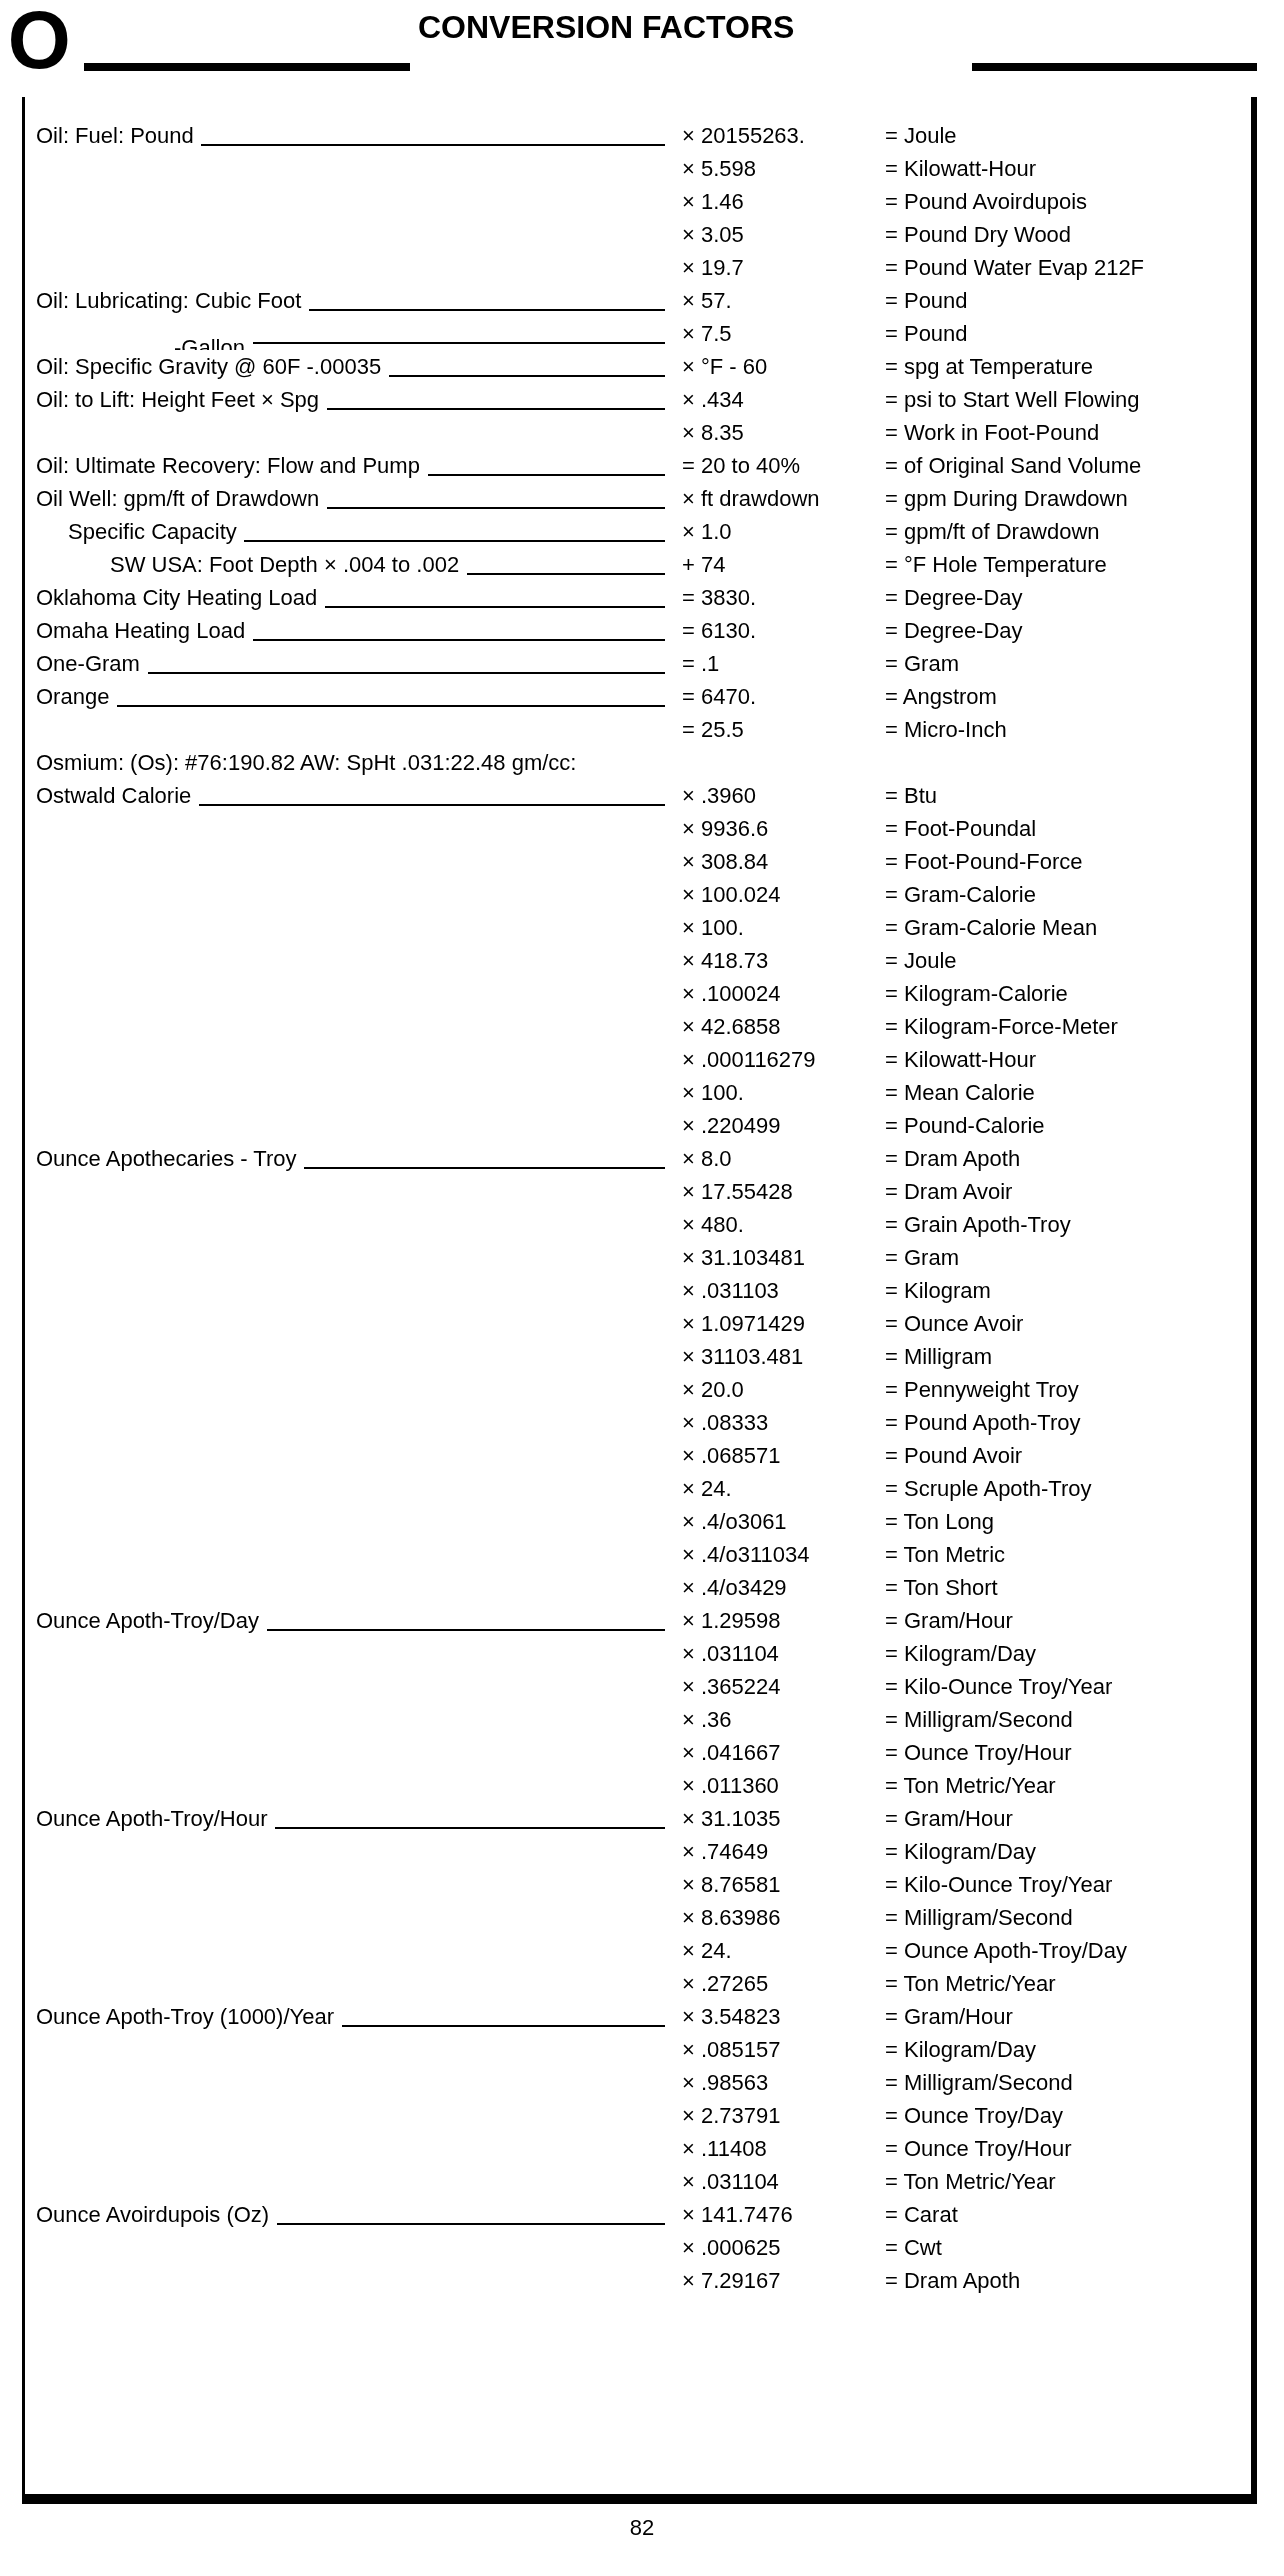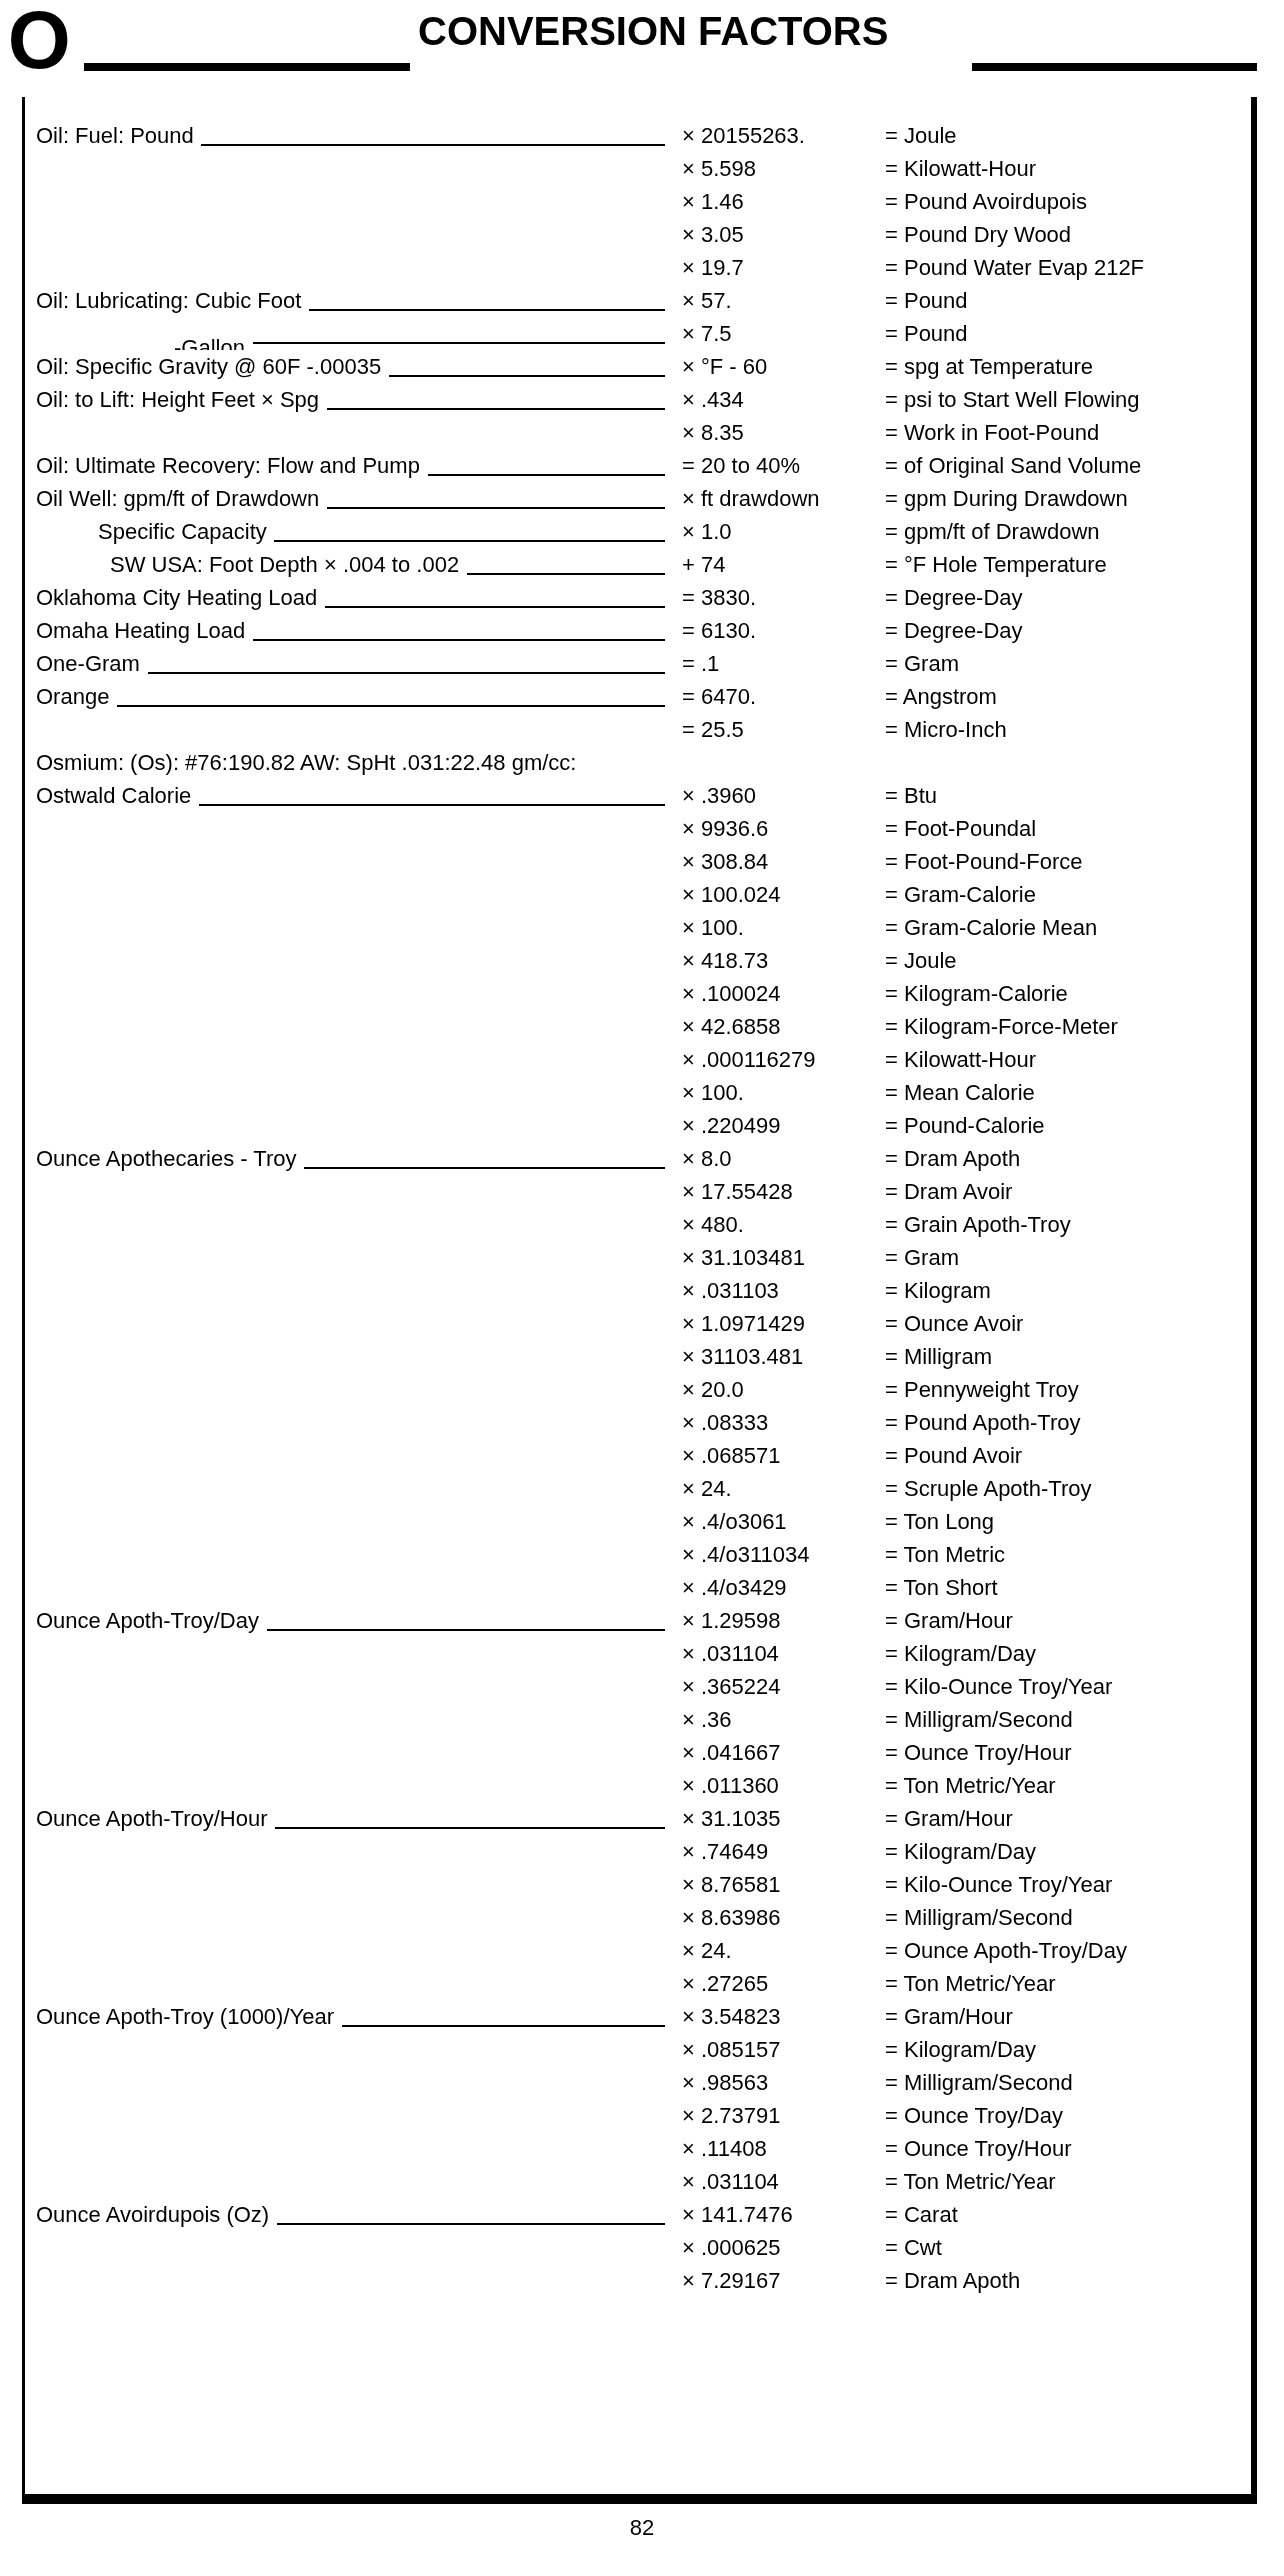--- a/index.html
+++ b/index.html
@@ -12,21 +12,21 @@
   .hdr { position:absolute; top:3.9px; left:0; right:0; height:95px; }
   .letter {
     position:absolute; left:7.7px; top:-3.9px;
     font-size:81px; font-weight:700; line-height:1.0; letter-spacing:-2.6px;
   }
   .rule { position:absolute; background:#000; height:7.7px; top:59px; }
   .rule.left  { left:84px;  width:326px; }
   .rule.right { left:972px; width:285px; }
   .title {
     position:absolute; left:418px; top:5.2px; margin:0;
-    font-size:40px; font-weight:700; letter-spacing:0px; white-space:nowrap;
+    font-size:32px; font-weight:700; letter-spacing:0px; white-space:nowrap;
   }
   
   .box {
     position:absolute; left:22px; top:97px; width:1235px; height:2407px;
     box-sizing:border-box;
     border-left:3.9px solid #000;
     border-right:6.4px solid #000;
     border-bottom:10.3px solid #000;
     padding-top:22px;
     overflow:hidden;
@@ -153,21 +153,21 @@
       </div>
       <div class="row">
         <div class="label-cell">
           <span class="label">Oil Well: gpm/ft of Drawdown</span>
           <span class="leader"></span>
         </div>
         <div class="factor">× ft drawdown</div>
         <div class="result">= gpm During Drawdown</div>
       </div>
       <div class="row">
-        <div class="label-cell" style="padding-left: 73px;">
+        <div class="label-cell" style="padding-left: 43px;">
           <span class="label">Specific Capacity</span>
           <span class="leader"></span>
         </div>
         <div class="factor">× 1.0</div>
         <div class="result">= gpm/ft of Drawdown</div>
       </div>
       <div class="row">
         <div class="label-cell" style="padding-left: 85px;">
           <span class="label">SW USA: Foot Depth × .004 to .002</span>
           <span class="leader"></span>

